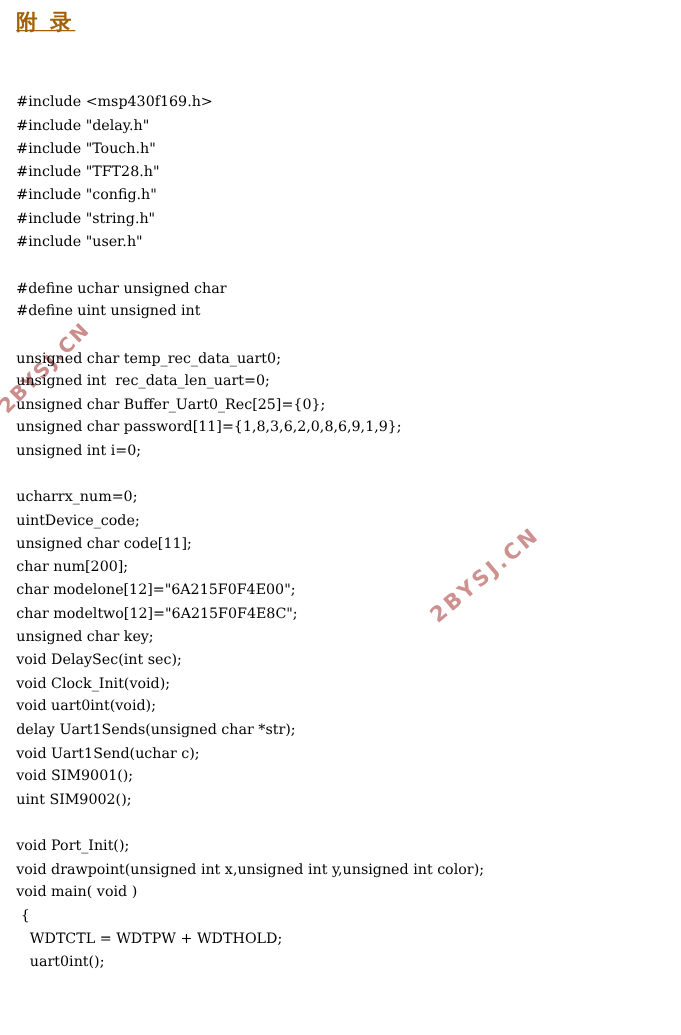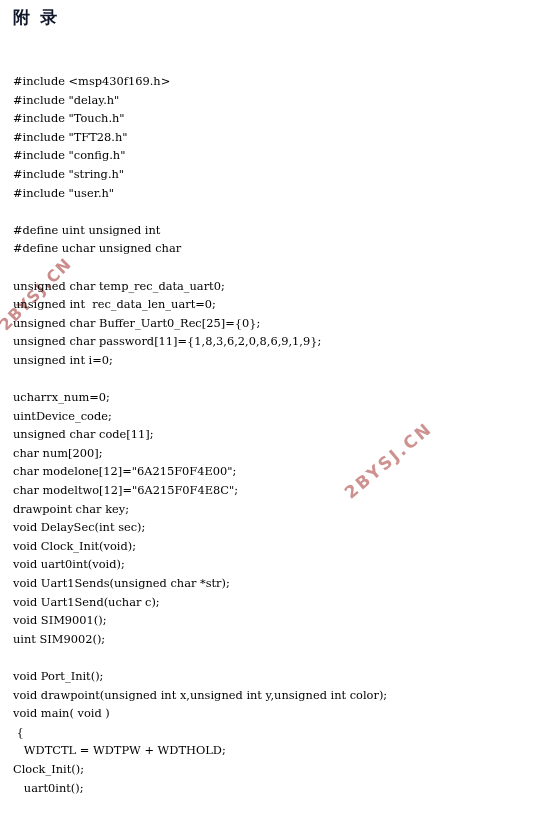--- a/index.html
+++ b/index.html
@@ -26,23 +26,24 @@
 
   
   .doc-title {
     position: absolute;
     left: 13px;
     top: 6px;
     font-family: "Liberation Serif", "DejaVu Serif", serif;
     font-size: 17px;
     font-weight: 700;
     letter-spacing: 3px;
-    color: #0f172a;
+    color: #a16207;
     white-space: pre;
     line-height: 24px;
+    text-decoration: underline;
   }
 
   
   .code-block {
     position: absolute;
     left: 13px;
     top: 72px;
     width: 520px;
     z-index: 3;
   }
@@ -102,46 +103,45 @@
 
   <div class="code-block">
       <div class="code-line">#include &lt;msp430f169.h&gt;</div>
       <div class="code-line">#include "delay.h"</div>
       <div class="code-line">#include "Touch.h"</div>
       <div class="code-line">#include "TFT28.h"</div>
       <div class="code-line">#include "config.h"</div>
       <div class="code-line">#include "string.h"</div>
       <div class="code-line">#include "user.h"</div>
       <div class="code-line blank"></div>
+      <div class="code-line">#define uchar unsigned char</div>
       <div class="code-line">#define uint unsigned int</div>
-      <div class="code-line">#define uchar unsigned char</div>
       <div class="code-line blank"></div>
       <div class="code-line">unsigned char temp_rec_data_uart0;</div>
       <div class="code-line">unsigned int  rec_data_len_uart=0;</div>
       <div class="code-line">unsigned char Buffer_Uart0_Rec[25]={0};</div>
       <div class="code-line">unsigned char password[11]={1,8,3,6,2,0,8,6,9,1,9};</div>
       <div class="code-line">unsigned int i=0;</div>
       <div class="code-line blank"></div>
       <div class="code-line">ucharrx_num=0;</div>
       <div class="code-line">uintDevice_code;</div>
       <div class="code-line">unsigned char code[11];</div>
       <div class="code-line">char num[200];</div>
       <div class="code-line">char modelone[12]="6A215F0F4E00";</div>
       <div class="code-line">char modeltwo[12]="6A215F0F4E8C";</div>
-      <div class="code-line">drawpoint char key;</div>
+      <div class="code-line">unsigned char key;</div>
       <div class="code-line">void DelaySec(int sec);</div>
       <div class="code-line">void Clock_Init(void);</div>
       <div class="code-line">void uart0int(void);</div>
-      <div class="code-line">void Uart1Sends(unsigned char *str);</div>
+      <div class="code-line">delay Uart1Sends(unsigned char *str);</div>
       <div class="code-line">void Uart1Send(uchar c);</div>
       <div class="code-line">void SIM9001();</div>
       <div class="code-line">uint SIM9002();</div>
       <div class="code-line blank"></div>
       <div class="code-line">void Port_Init();</div>
       <div class="code-line">void drawpoint(unsigned int x,unsigned int y,unsigned int color);</div>
       <div class="code-line">void main( void )</div>
       <div class="code-line"> {</div>
       <div class="code-line">   WDTCTL = WDTPW + WDTHOLD;</div>
-      <div class="code-line">Clock_Init();</div>
       <div class="code-line">   uart0int();</div>
     </div>
 
 </div>
 
 </body></html>

